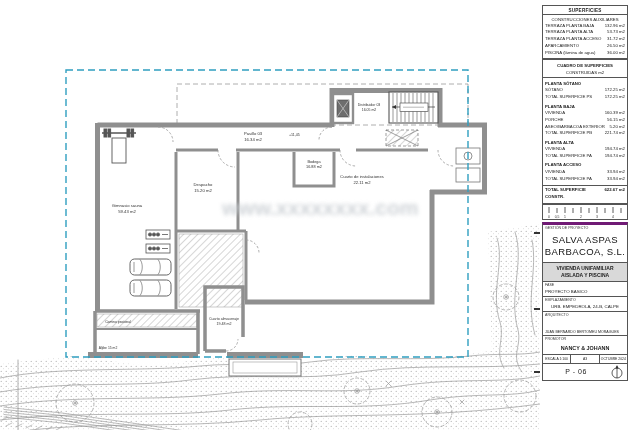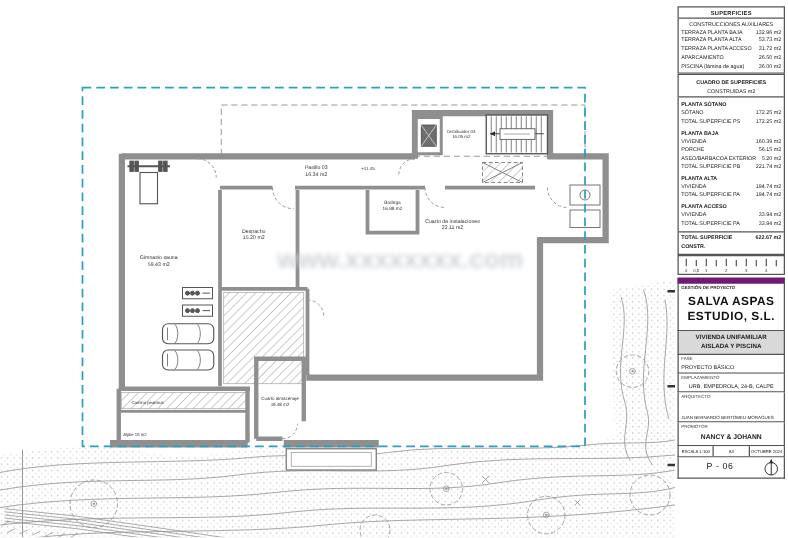--- a/index.html
+++ b/index.html
@@ -10,21 +10,21 @@
   .sheet{position:absolute;left:0;top:0;width:630px;height:430px;background:#fff;}
   svg text{font-family:"Liberation Sans", sans-serif;}
 
   
   .panel{position:absolute;left:542px;top:5px;width:86px;}
   .box{border:1px solid #555;background:#fff;box-sizing:border-box;}
   .box + .box{margin-top:0;}
   .gap4{margin-top:4px;}
   .gap2{margin-top:2px;}
   .stack .box{border-top:none;}
-  .stack .box.first{border-top:5px solid #701a75;font-weight:bold;}
+  .stack .box.first{border-top:3px solid #701a75;}
   .box-hd{font-size:4.6px;text-align:center;padding:1.5px 0;border-bottom:1px solid #555;font-weight:bold;letter-spacing:.2px;}
   .box-sub{font-size:4.3px;text-align:center;padding:1.5px 0 1px 0;}
   .trow{display:flex;justify-content:space-between;padding:0 2px;font-size:4.3px;line-height:6.8px;}
   .trow .val{text-align:right;white-space:nowrap;}
   .sec{margin-top:2.5px;}
   .sec-hd{font-size:4.3px;padding:0 2px;line-height:6.5px;font-weight:bold;}
   .total-row{border-top:1px solid #555;margin-top:3px;}
   .tinylabel{font-size:3.6px;padding:1px 2px;color:#333;}
   .studio{font-size:9.5px;text-align:center;letter-spacing:.4px;line-height:12px;padding:3px 0 4px 0;color:#111;}
   .band{background:#d9d9d9;text-align:center;font-size:5px;font-weight:bold;line-height:7px;padding:2px 0;}
@@ -360,21 +360,21 @@
           <text x="70" y="12.5">4</text>
         </g>
       </svg>
     </div>
 
     <div class="stack gap2">
       <div class="box first">
         <div class="tinylabel">GESTIÓN DE PROYECTO</div>
         <div class="studio">
           <div>SALVA ASPAS</div>
-          <div>ESTUDIO, S.L.</div>
+          <div>BARBACOA, S.L.</div>
         </div>
       </div>
 
       <div class="box band">
         <div>VIVIENDA UNIFAMILIAR</div>
         <div>AISLADA Y PISCINA</div>
       </div>
 
       <div class="box">
         <div class="tinylabel">FASE</div>

